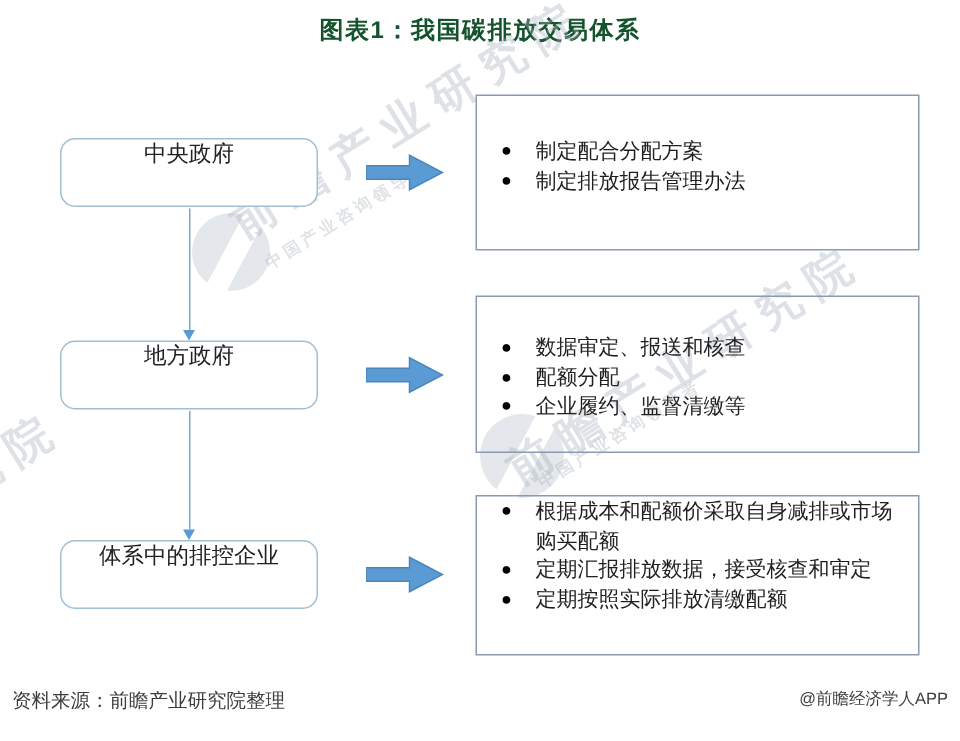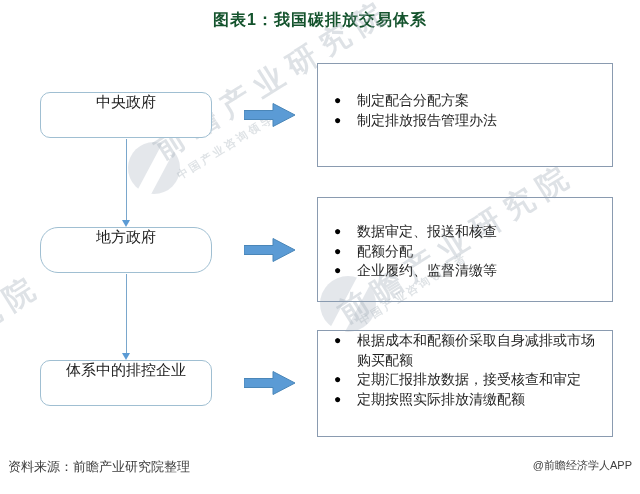--- a/index.html
+++ b/index.html
@@ -134,21 +134,21 @@
   <svg class="block-arrow" style="top:102px;" width="52" height="26" viewBox="0 0 52 26">
     <polygon points="0,8.5 29,8.5 29,1.5 51,13 29,24.5 29,17.5 0,17.5" fill="#5b9bd5" stroke="#4a86b8" stroke-width="1"></polygon>
   </svg>
   <div class="list-box" style="top:63px;height:104px;padding-top:27px;">
     <ul>
       <li>制定配合分配方案</li>
       <li>制定排放报告管理办法</li>
     </ul>
   </div>
 
-  <div class="node-box" style="top:227px;border-radius:18px;">
+  <div class="node-box" style="top:227px;">
     <span>地方政府</span>
   </div>
   <svg class="block-arrow" style="top:237px;" width="52" height="26" viewBox="0 0 52 26">
     <polygon points="0,8.5 29,8.5 29,1.5 51,13 29,24.5 29,17.5 0,17.5" fill="#5b9bd5" stroke="#4a86b8" stroke-width="1"></polygon>
   </svg>
   <div class="list-box" style="top:197px;height:105px;padding-top:24px;">
     <ul>
       <li>数据审定、报送和核查</li>
       <li>配额分配</li>
       <li>企业履约、监督清缴等</li>

